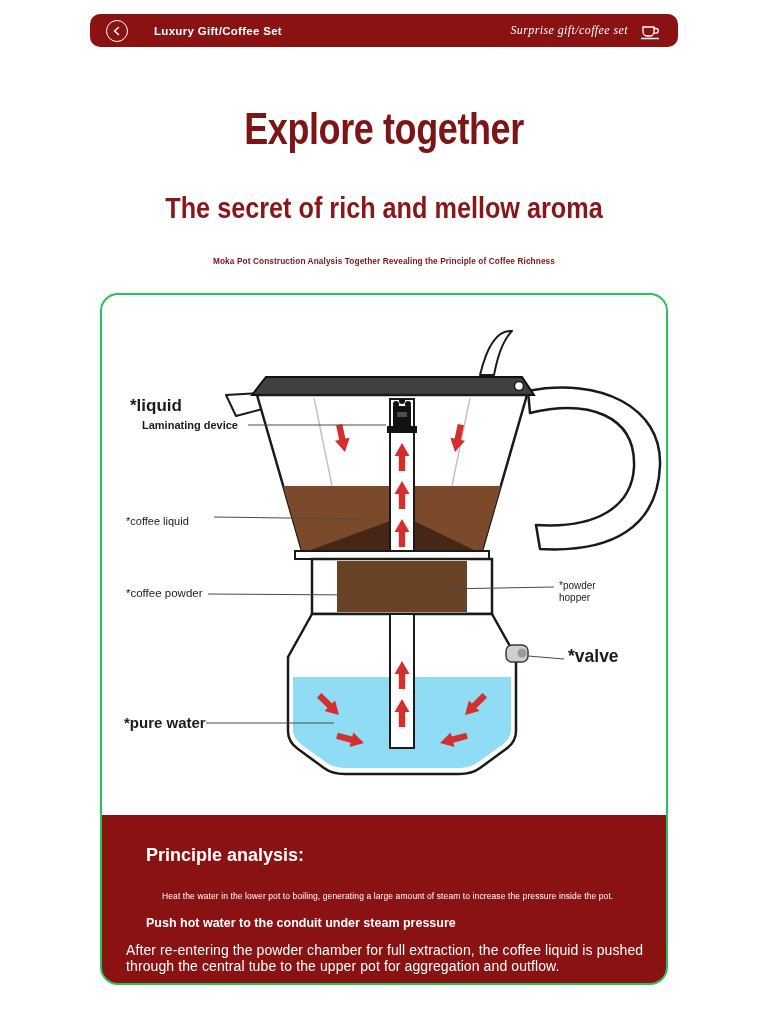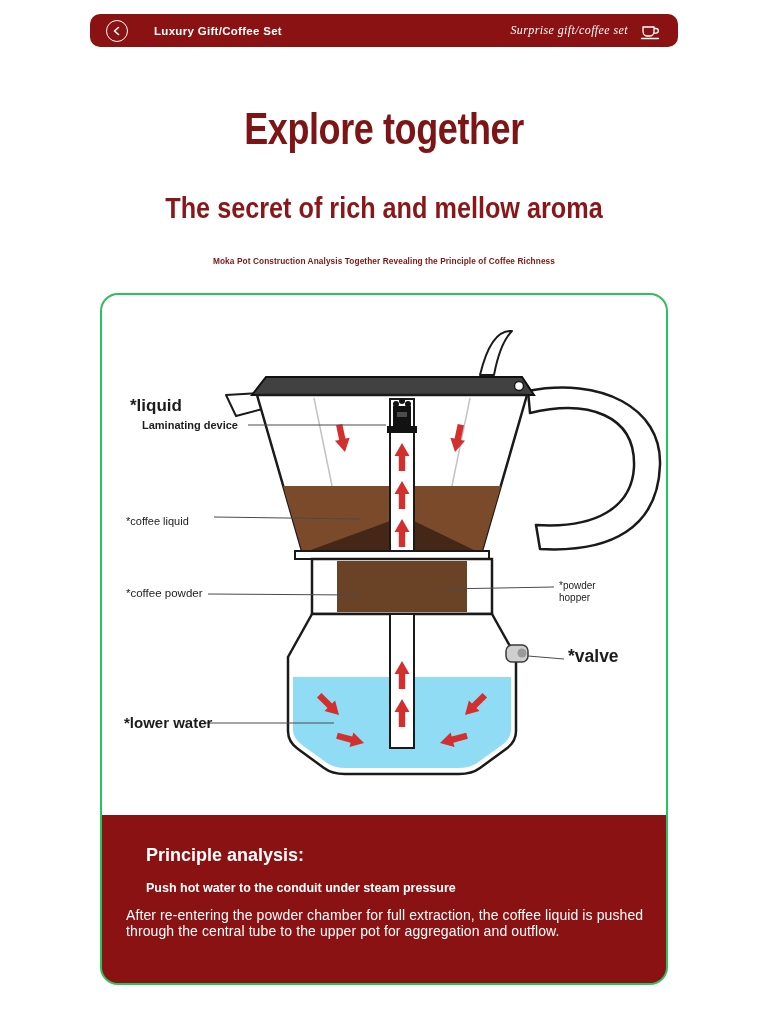--- a/index.html
+++ b/index.html
@@ -170,23 +170,24 @@
           <line x1="104" y1="428" x2="232" y2="428"></line>
         </g>
       </svg>
 
       <div class="dlabel lbl-liquid">*liquid</div>
       <div class="dlabel lbl-laminating">Laminating device</div>
       <div class="dlabel lbl-coffee-liquid">*coffee liquid</div>
       <div class="dlabel lbl-coffee-powder">*coffee powder</div>
       <div class="dlabel lbl-powder-hopper">*powder hopper</div>
       <div class="dlabel lbl-valve">*valve</div>
-      <div class="dlabel lbl-pure-water">*lower water</div>
+      <div class="dlabel lbl-pure-water">*pure water</div>
     </div>
 
     <div class="principle-panel">
       <div class="principle-heading">Principle analysis:</div>
+      <div class="principle-step1">Heat the water in the lower pot to boiling, generating a large amount of steam to increase the pressure inside the pot.</div>
       <div class="principle-step2">Push hot water to the conduit under steam pressure</div>
       <div class="principle-step3">After re-entering the powder chamber for full extraction, the coffee liquid is pushed through the central tube to the upper pot for aggregation and outflow.</div>
     </div>
   </div>
 
 </div>
 
 </body></html>

